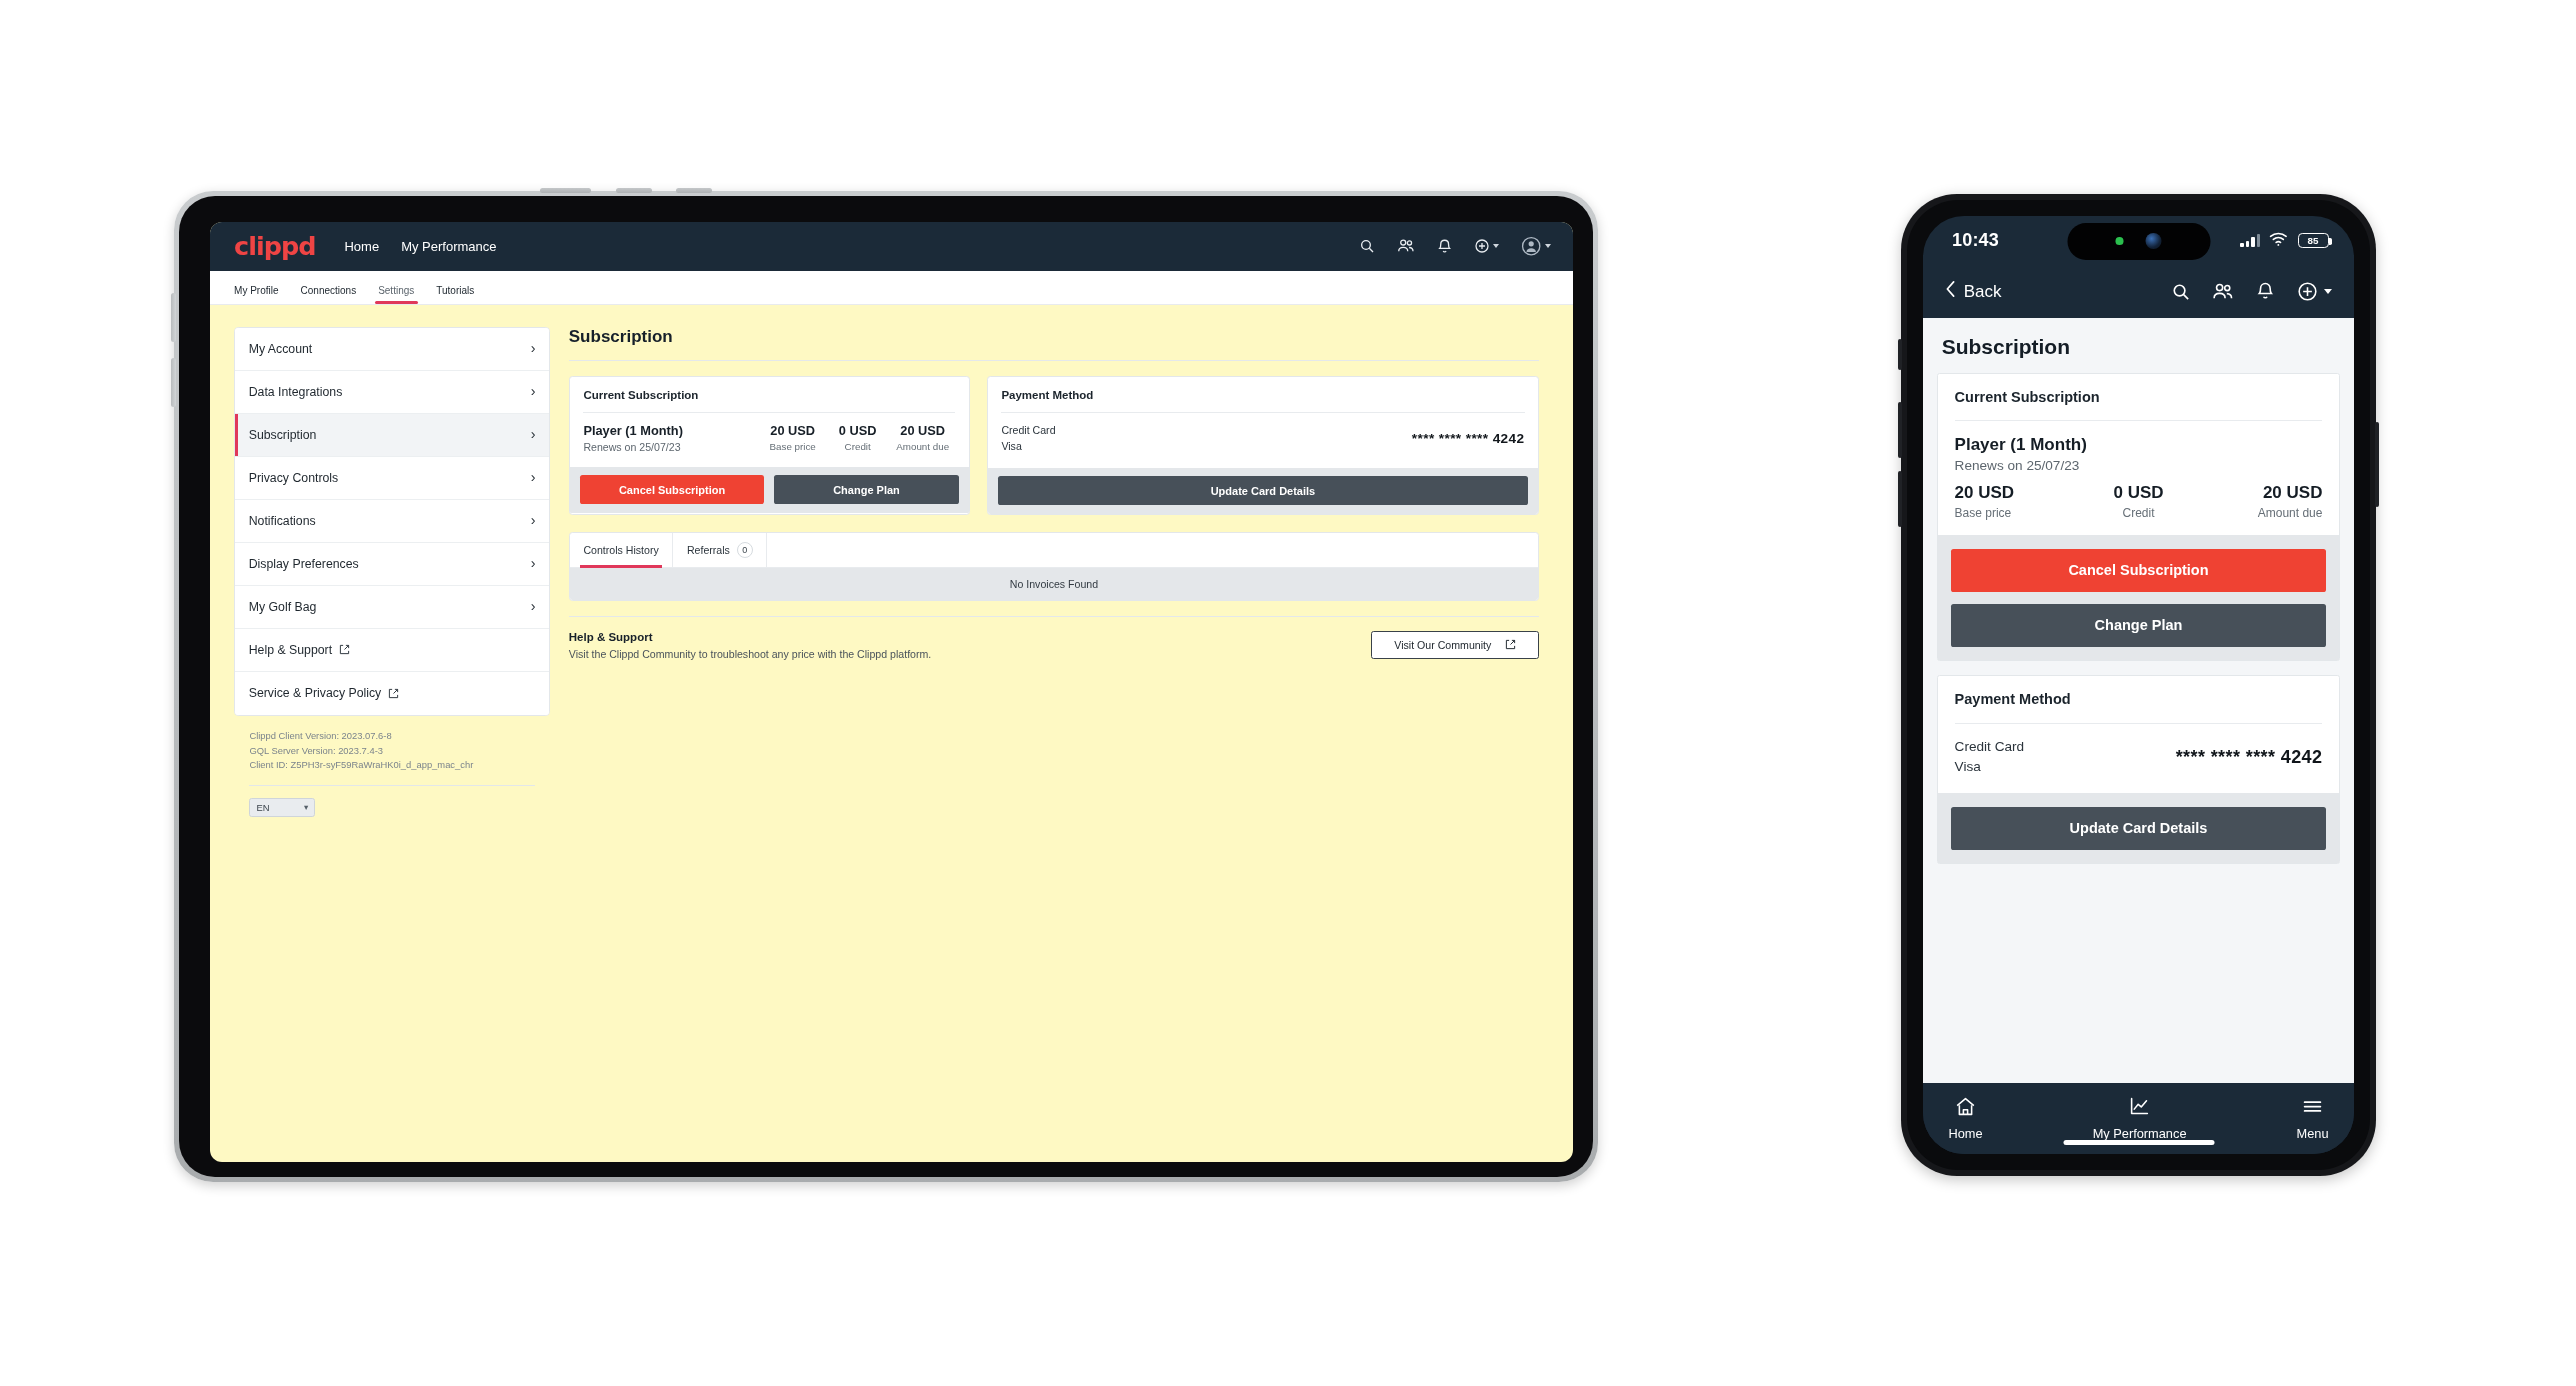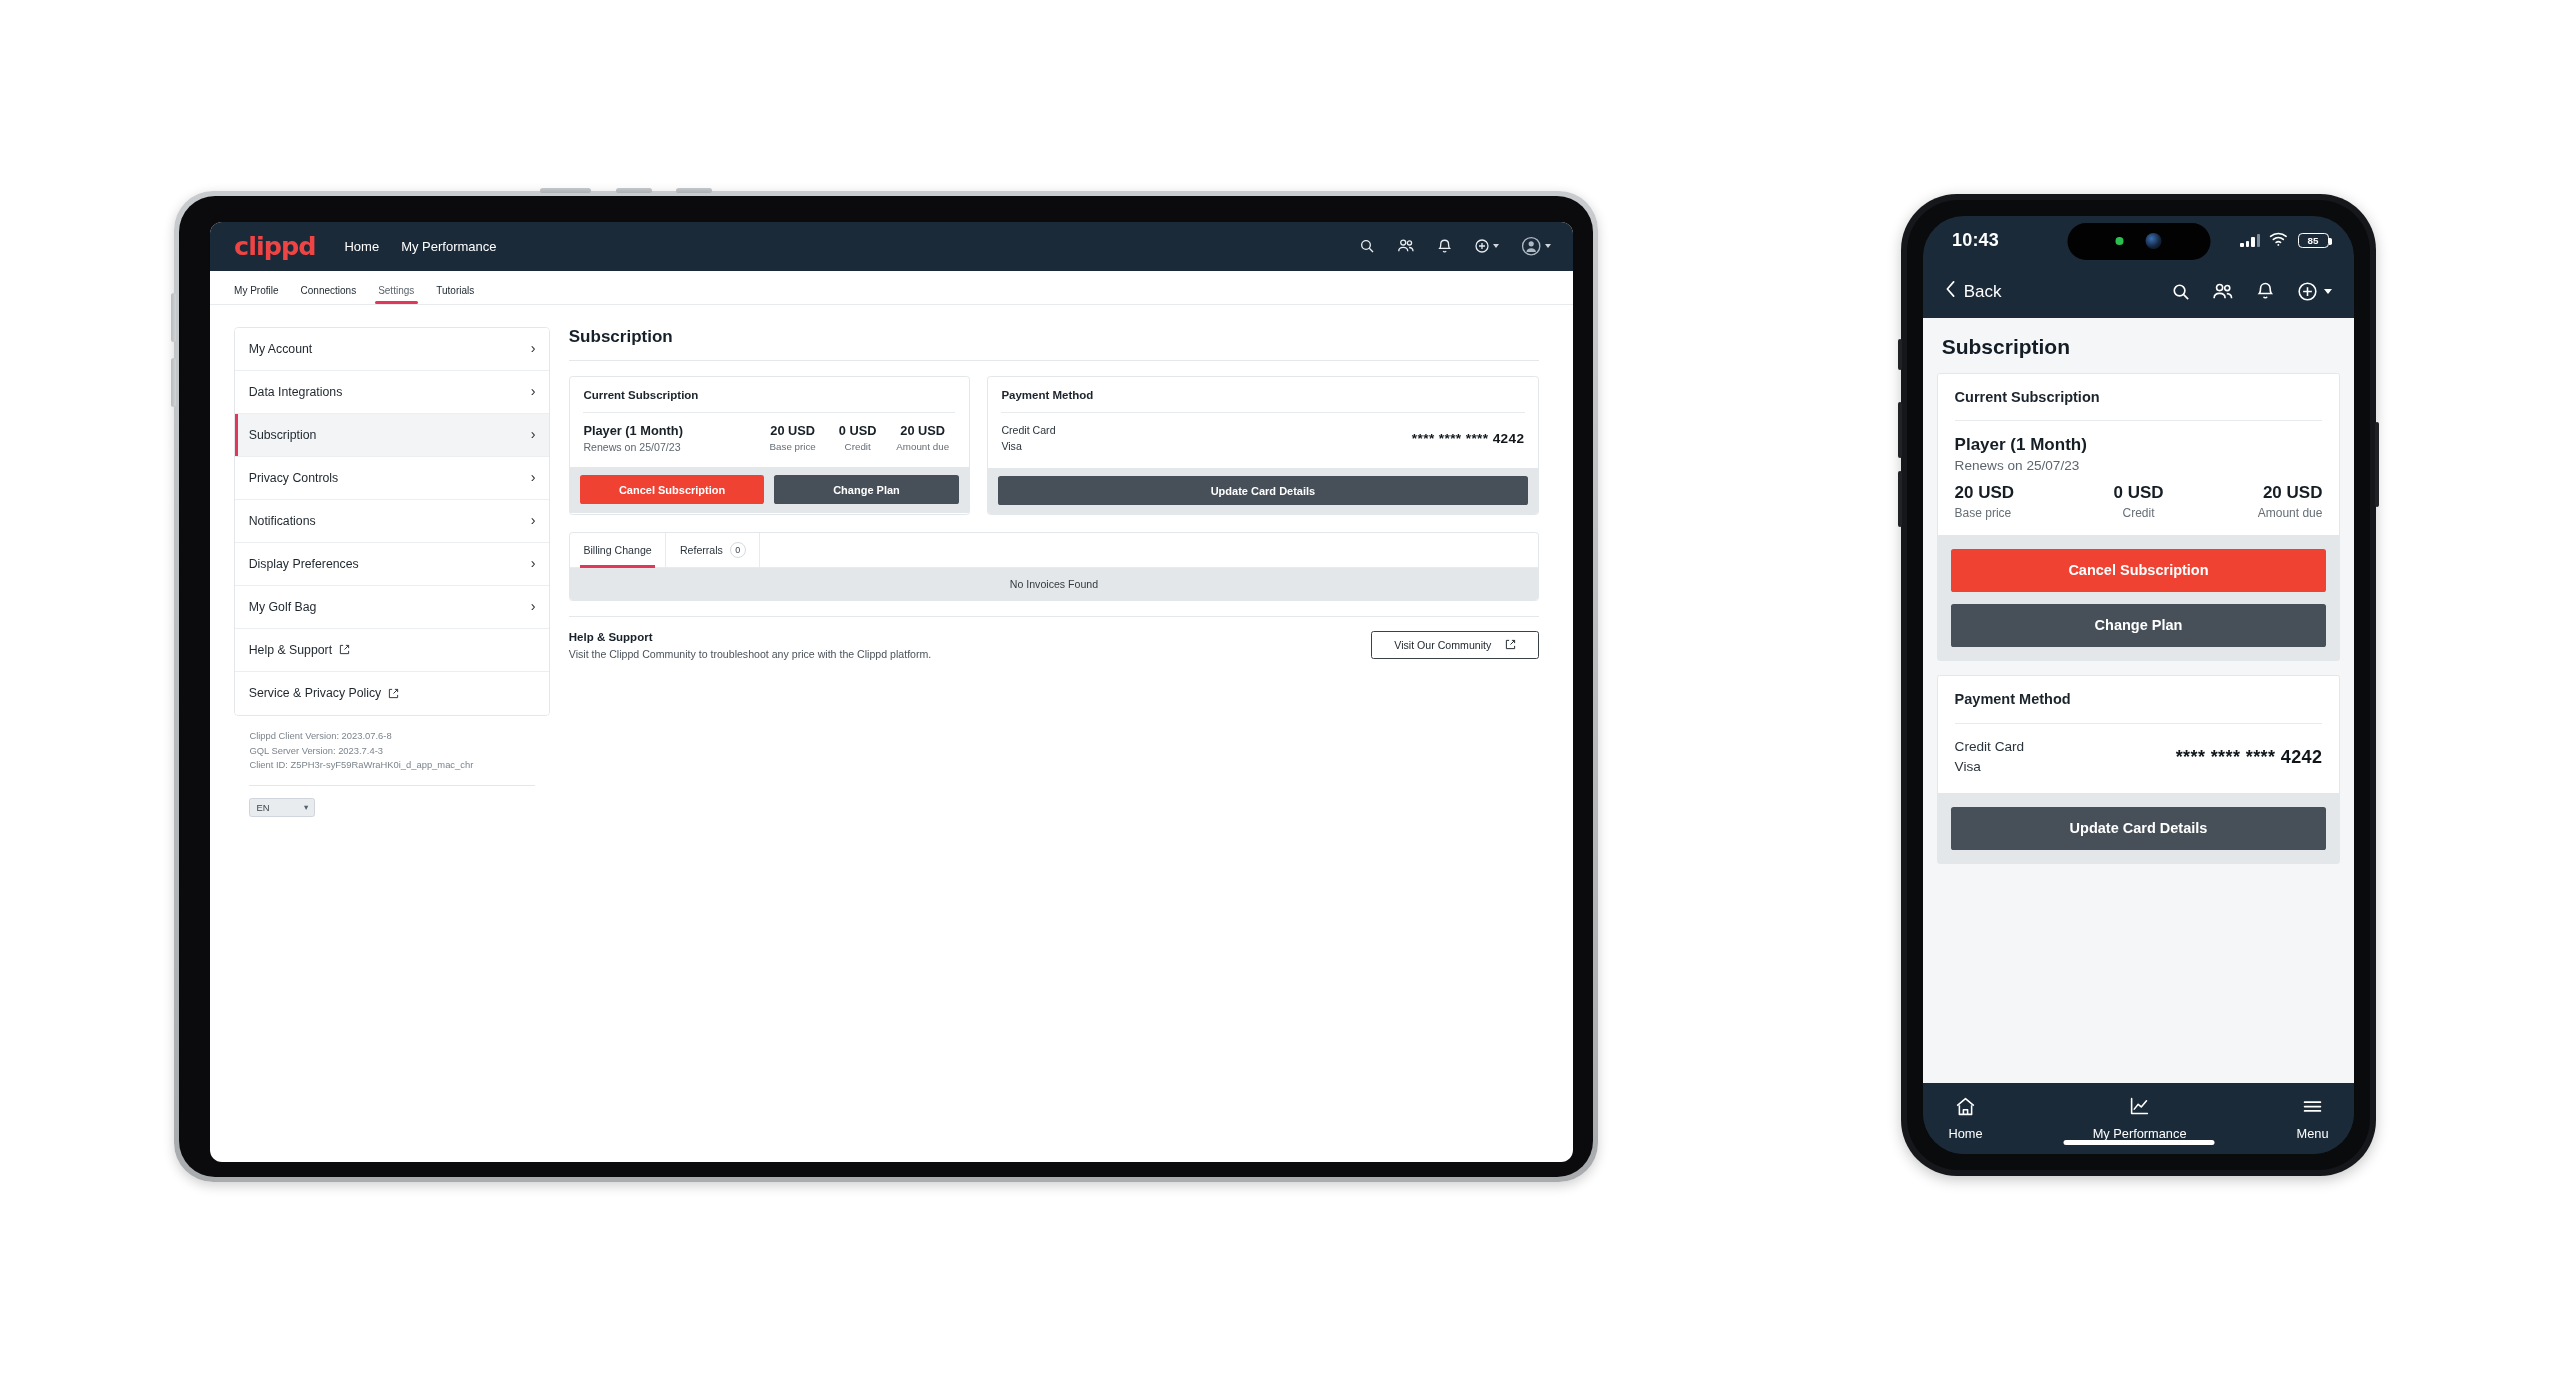--- a/index.html
+++ b/index.html
@@ -41,21 +41,21 @@
   }
   .tcam-a { top: 357px; width: 14.5px; height: 14.5px; }
   .tcam-b { top: 388px; width: 4.3px;  height: 4.3px; background:#222228;}
   .tcam-c { top: 415px; width: 7.7px;  height: 7.7px; background:#1b2a3d; }
   .tcam-d { top: 442px; width: 14.5px; height: 14.5px; }
   .tcam-e { top: 476px; width: 14.5px; height: 14.5px; }
 
   .tablet-screen {
     position: absolute; left: 31px; top: 25.5px;
     width: 1363px; height: 940px;
-    background: #ffffff; border-radius: 12px; overflow: hidden;
+    background: #fef9c3; border-radius: 12px; overflow: hidden;
   }
 
   
   .t-topbar {
     height: 49px; background: #1b2a38; display: flex; align-items: center;
     padding: 0 22px 0 24px;
   }
   .brand {
     font-size: 25.5px; font-weight: 700; color: #ef4444;
     letter-spacing: -1px; font-family: "DejaVu Sans", sans-serif;
@@ -449,21 +449,21 @@
                 </div>
                 <div class="panel-foot">
                   <button class="btn btn-dark btn-eq">Update Card Details</button>
                 </div>
               </div>
             </div>
 
             <div class="hist-card">
               <div class="hist-tabs">
                 <div class="hist-tab active">
-                  <span>Billing Change</span>
+                  <span>Controls History</span>
                 </div>
                 <div class="hist-tab">
                   <span>Referrals</span>
                   <span class="pill">0</span>
                 </div>
               </div>
               <div class="hist-empty">No Invoices Found</div>
             </div>
 
             <div class="help-rule"></div>

